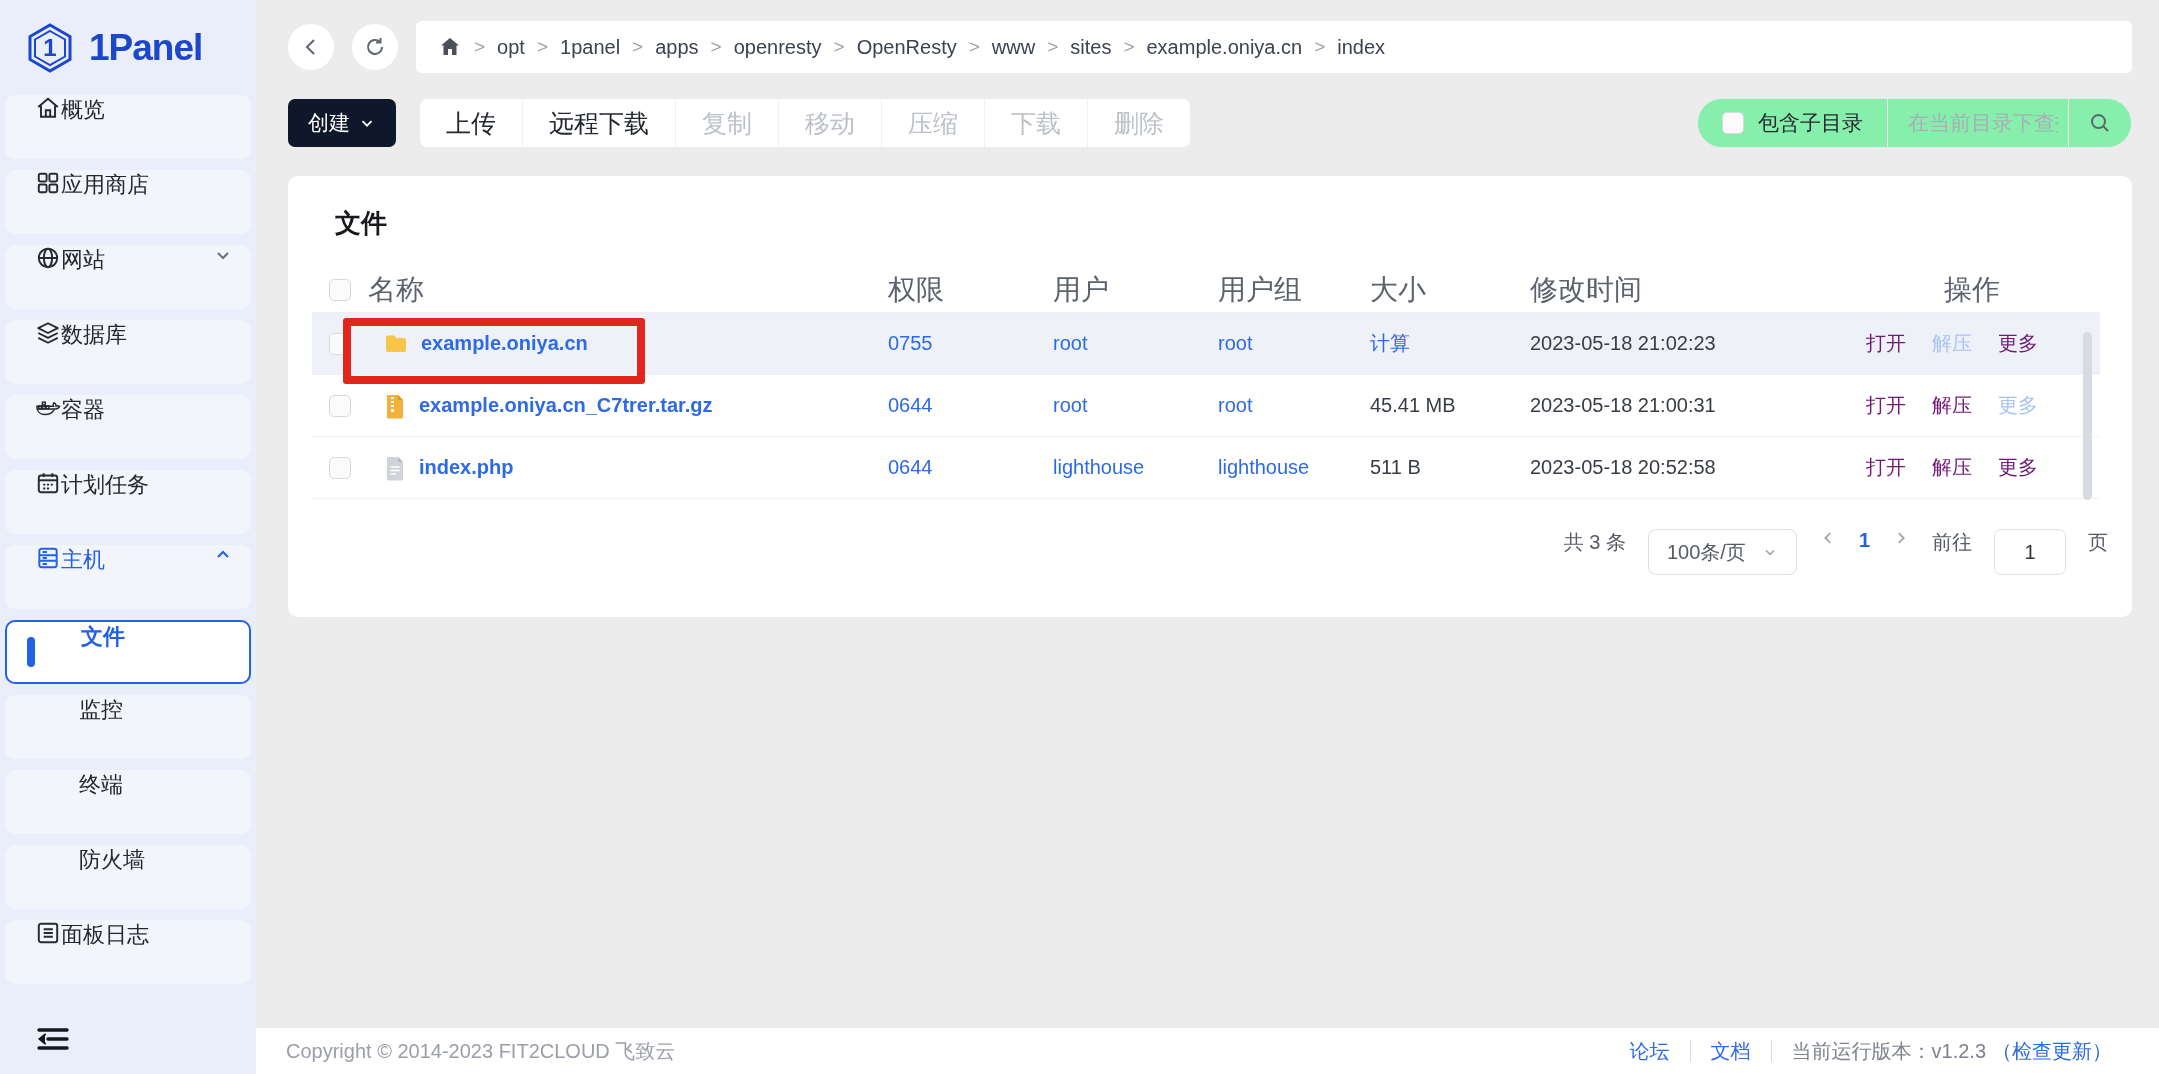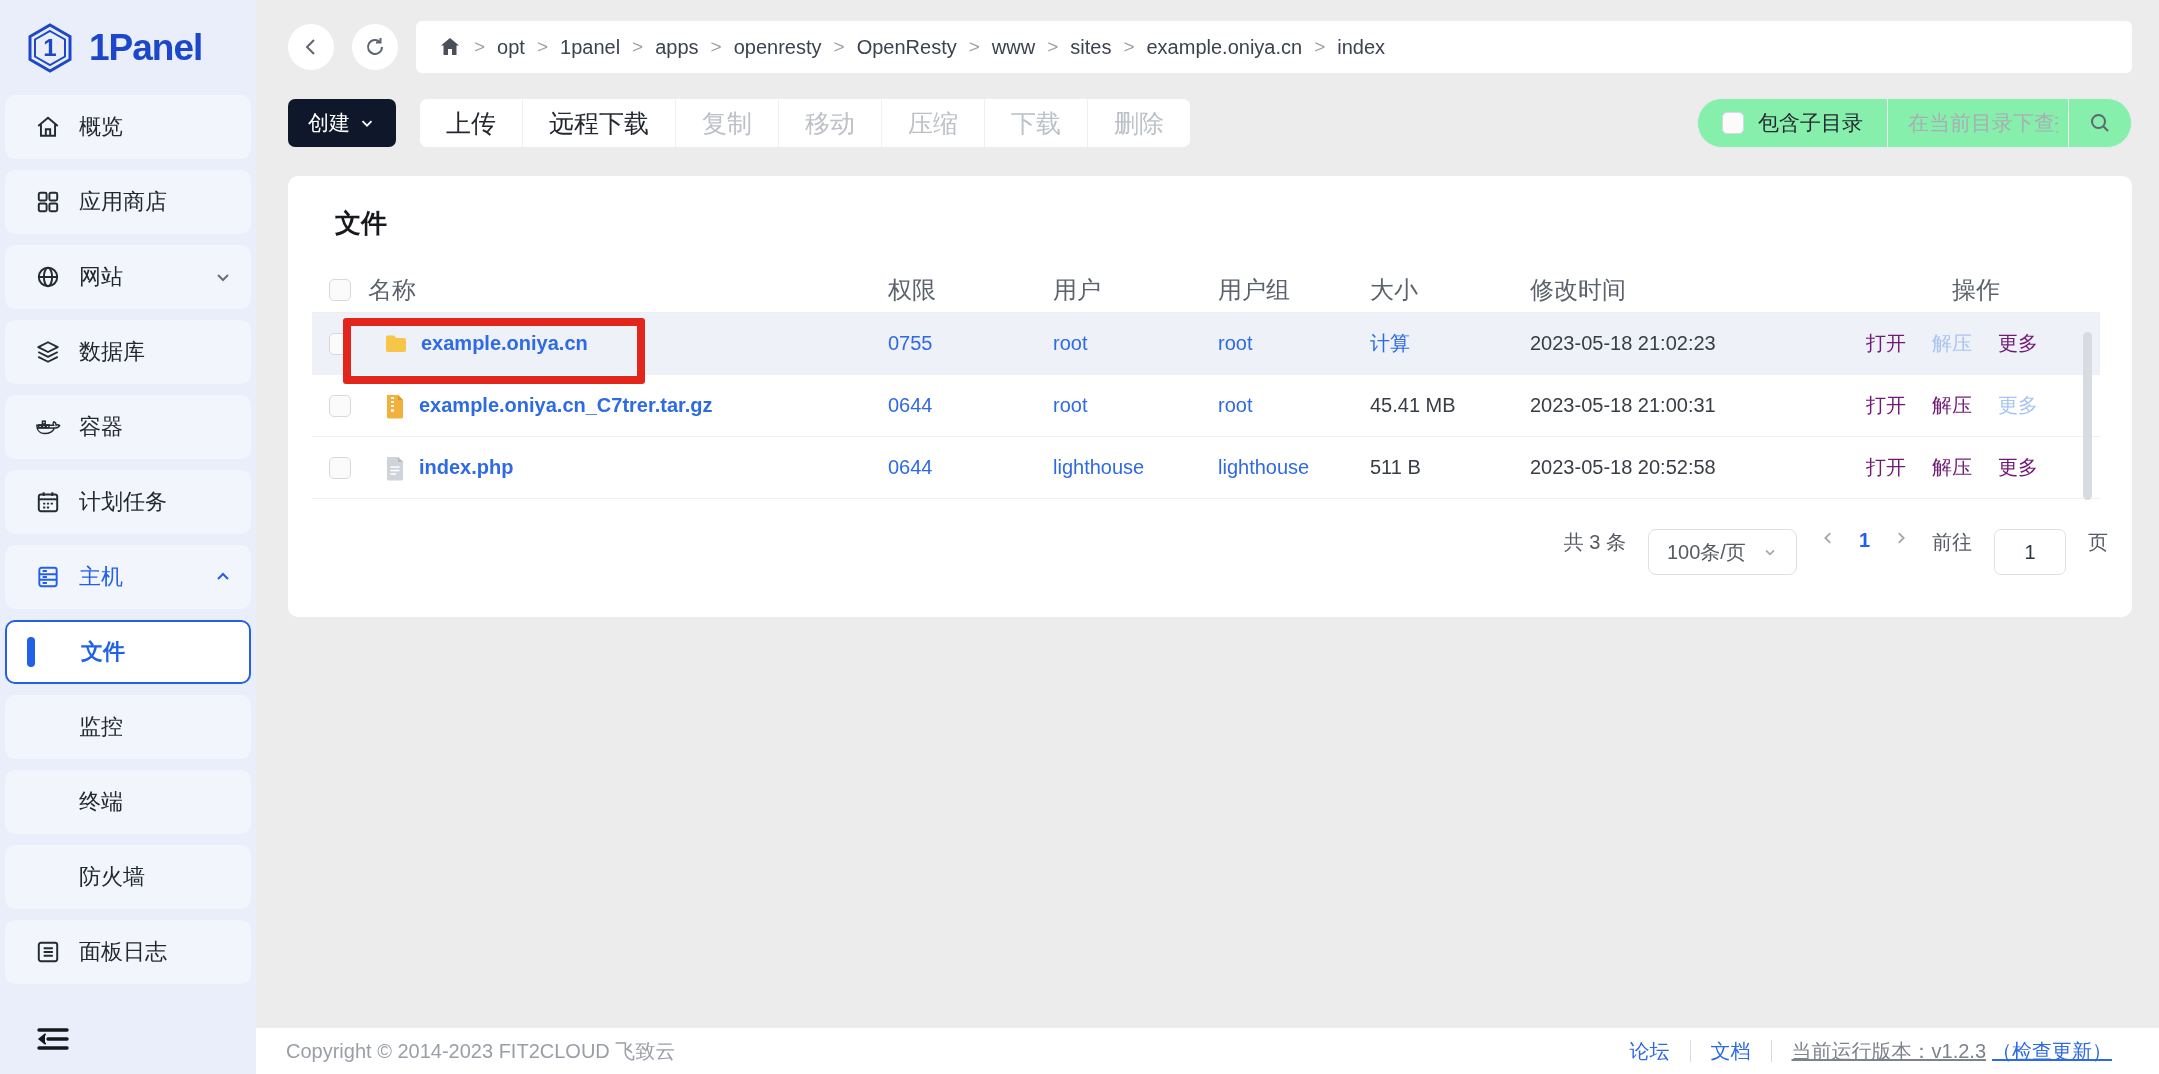--- a/index.html
+++ b/index.html
@@ -5,21 +5,21 @@
   * { margin:0; padding:0; box-sizing:border-box; }
   html,body { width:2159px; height:1074px; overflow:hidden; }
   body { font-family:"Liberation Sans","DejaVu Sans",sans-serif; background:#ececec; color:#1f2329; }
   .app { display:flex; width:2159px; height:1074px; }
 
   
   .sidebar { width:256px; height:1074px; background:#e9eefa; display:flex; flex-direction:column; padding:0 5px; flex-shrink:0; }
   .logo { display:flex; align-items:center; gap:12px; height:95px; padding-left:18px; }
   .logo-text { font-size:37px; font-weight:bold; color:#1c47cb; letter-spacing:-1px; }
   .menu { display:flex; flex-direction:column; gap:11px; }
-  .mitem { position:relative; height:64px; border-radius:10px; background:rgba(255,255,255,0.42); display:flex; align-items:center; padding:0 18px 0 30px; gap:18px; font-size:22px; color:#23272e; cursor:pointer; }
+  .mitem { position:relative; height:64px; border-radius:10px; background:rgba(255,255,255,0.42); display:flex; padding:0 18px 0 30px; font-size:22px; color:#23272e; cursor:pointer; }
   .mitem .micon { width:26px; height:26px; display:flex; align-items:center; justify-content:center; flex-shrink:0; }
   .mitem.sub { padding-left:74px; }
   .mitem .chev { margin-left:auto; display:flex; }
   .mitem.active-parent { color:#2160e8; }
   .mitem.selected { background:#ffffff; border:2px solid #2160e8; color:#2160e8; font-weight:bold; }
   .selbar { position:absolute; left:20px; top:50%; transform:translateY(-50%); width:8px; height:30px; border-radius:4px; background:#2160e8; }
   .sidebar .spacer { flex:1; }
   .collapse-row { height:70px; display:flex; align-items:center; padding-left:30px; }
 
   
@@ -43,21 +43,21 @@
   .searchwrap { border-left:1px solid #eef0f3; border-right:1px solid #eef0f3; height:100%; display:flex; align-items:center; }
   .searchwrap input { border:none; outline:none; width:180px; font-size:21px; padding:0 10px 0 20px; color:#30343b; font-family:inherit; background:transparent; }
   .searchwrap input::placeholder { color:#a9adb5; }
   .searchbtn { width:62px; height:100%; display:flex; align-items:center; justify-content:center; cursor:pointer; }
 
   
   .card { position:relative; margin:28px 27px 0 32px; background:#ffffff; border-radius:10px; height:441px; }
   .card-title { font-size:26px; font-weight:bold; color:#17191d; padding:30px 0 26px 47px; }
   .tablewrap { margin:0 32px 0 24px; }
   .trow { display:grid; grid-template-columns:46px 520px 165px 165px 152px 160px 328px 1fr; align-items:center; }
-  .thead { height:46px; font-size:24px; color:#5c626c; border-bottom:1px solid #eceef2;font-family:Liberation Serif, serif; }
+  .thead { height:46px; font-size:28px; color:#5c626c; border-bottom:1px solid #eceef2;font-family:Liberation Serif, serif; }
   .thead .c, .tr .c { padding-left:10px; }
   .thead .c-actions { text-align:right; padding-right:100px; }
   .tr { height:62px; font-size:20px; border-bottom:1px solid #f0f1f4; }
   .tr.hl { background:#eef1f8; }
   .c-check { display:flex; justify-content:center; }
   .c-name { display:flex; align-items:center; gap:12px; padding-left:25px; }
   .fname { color:#2d6ae4; font-weight:bold; cursor:pointer; }
   .blue { color:#2d6ae4; cursor:pointer; }
   .dark { color:#383d45; }
   .c-actions-row { display:flex; justify-content:flex-end; gap:26px; padding-right:62px; }
@@ -71,21 +71,21 @@
   .parrow { color:#a2a7ae; display:flex; cursor:pointer; }
   .pnum { color:#2160e8; font-weight:bold; cursor:pointer; }
   .goto-input { width:72px; height:46px; border:1px solid #dcdfe6; border-radius:7px; text-align:center; font-size:20px; color:#30343b; outline:none; background:#fff; font-family:inherit; }
 
   
   .mspacer { flex:1; }
   .footer { height:46px; background:#ffffff; display:flex; align-items:center; padding:0 47px 0 30px; font-size:20px; color:#9a9ea6; }
   .footer .fright { margin-left:auto; display:flex; align-items:center; gap:0; }
   .flink { color:#2d6ae4; cursor:pointer; padding:0 20px; }
   .fdiv { width:1px; height:22px; background:#d8dadf; }
-  .fversion { color:#7d828c; padding-left:20px;text-decoration:underline; }
+  .fversion { color:#7d828c; padding-left:20px; }
   .fcheck { color:#2d6ae4; cursor:pointer;text-align:center; }
   svg { display:block; }
 </style>
 </head>
 <body>
 
 <div class="app">
 
   <aside class="sidebar">
     <div class="logo">

